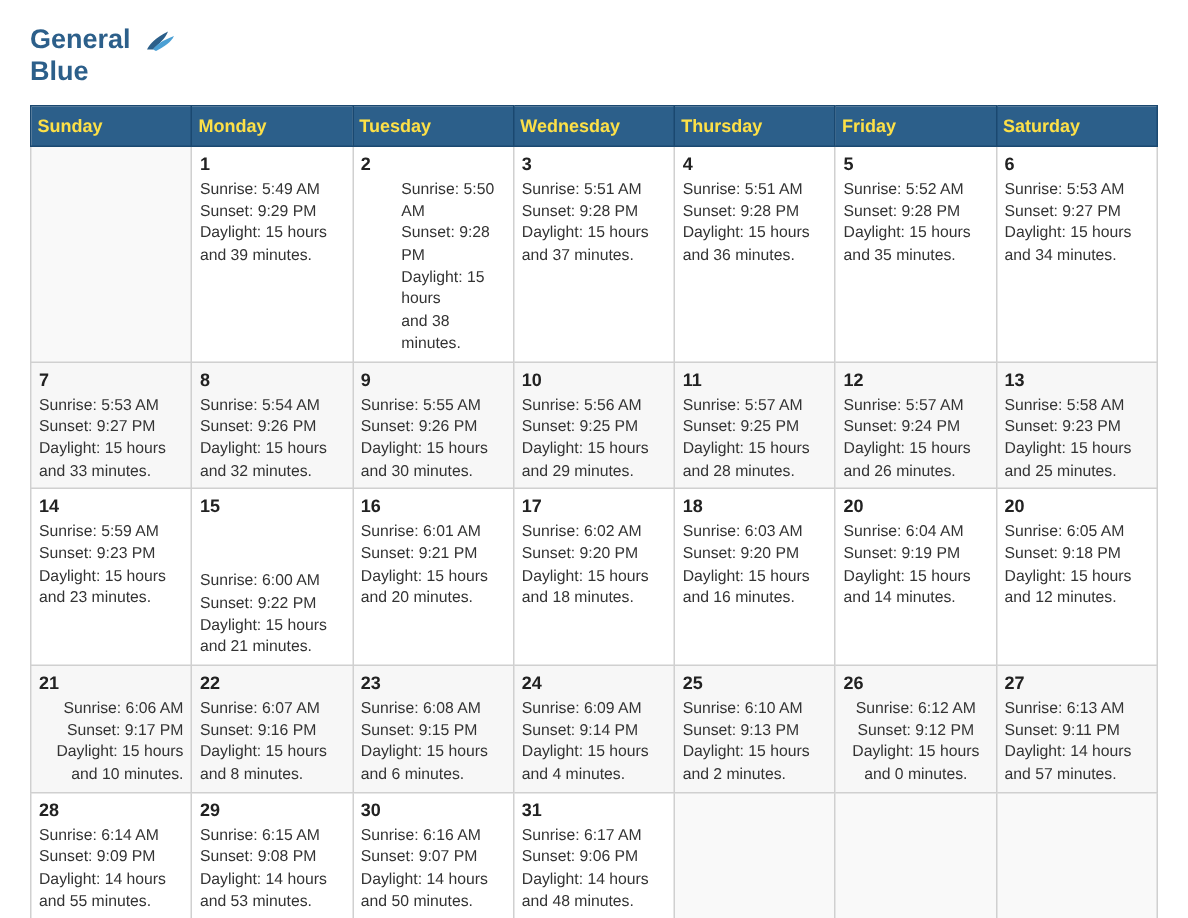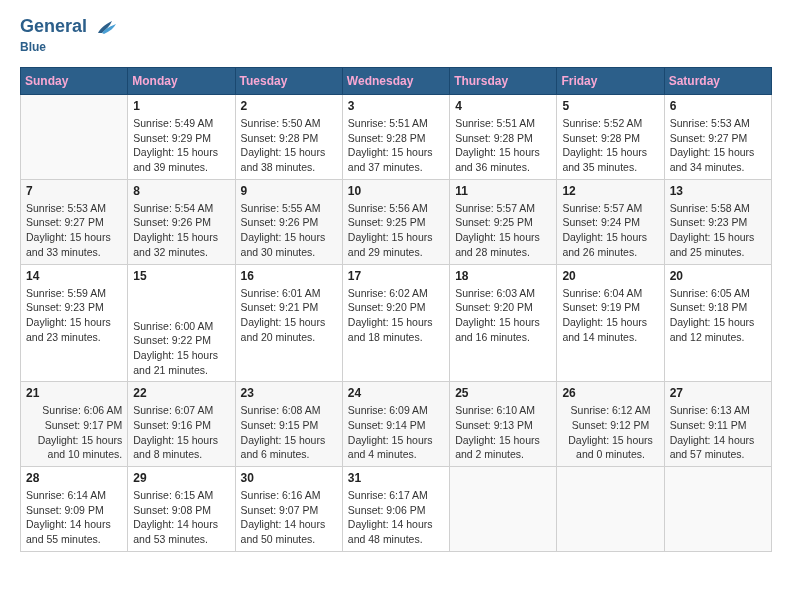--- a/index.html
+++ b/index.html
@@ -24,21 +24,21 @@
     .title-block { text-align: right; }
     .month-title { font-size: 42px; font-weight: bold; color: #1a1a2e; line-height: 1; }
     .subtitle { font-size: 15px; color: #333; margin-top: 4px; }
     table {
       width: 100%;
       border-collapse: collapse;
       font-size: 11px;
     }
     thead th {
       background: #2c5f8a;
-      color: #f9a8d4;
+      color: #fde047;
       padding: 6px 4px;
       font-size: 12px;
       font-weight: bold;
       text-align: left;
       border: 1px solid #1a4870;
     }
     tbody td {
       border: 1px solid #d0d0d0;
       vertical-align: top;
       padding: 4px 5px;
@@ -66,21 +66,21 @@
 
 <div class="header">
   <div class="logo">
     <div>
       <span style="font-size:18px;font-weight:bold;color:#2c5f8a;">General</span>
       <svg width="22" height="18" viewBox="0 0 22 18" style="display:inline-block;vertical-align:middle;margin:0 2px;">
         <path d="M4 14 C6 10, 10 6, 18 2 C16 7, 12 10, 8 14 Z" fill="#2c5f8a"></path>
         <path d="M8 14 C10 11, 14 8, 22 5 C20 9, 16 12, 10 15 Z" fill="#4a9fd4"></path>
       </svg>
       <br>
-      <span style="font-size:12px;font-weight:bold;color:#2c5f8a;">Blue</span>
+      <span style="font-size:18px;font-weight:bold;color:#2c5f8a;">Blue</span>
     </div>
   </div>
   <div class="title-block">
     <div class="month-title"></div>
     <div class="subtitle"></div>
   </div>
 </div>
 
 <table>
   <thead>
@@ -99,21 +99,21 @@
         <td class="empty-cell"></td>
         <td>
           <span class="day-num">1</span>
           <div class="cell-info" style="white-space: pre-line;">Sunrise: 5:49 AM
 Sunset: 9:29 PM
 Daylight: 15 hours
 and 39 minutes.</div>
         </td>
         <td>
           <span class="day-num">2</span>
-          <div class="cell-info" style="white-space: pre-line;">Sunrise: 5:50 AM
+          <div class="cell-info" style="white-space: pre-line; margin-left: 27px;">Sunrise: 5:50 AM
 Sunset: 9:28 PM
 Daylight: 15 hours
 and 38 minutes.</div>
         </td>
         <td>
           <span class="day-num">3</span>
           <div class="cell-info" style="white-space: pre-line;">Sunrise: 5:51 AM
 Sunset: 9:28 PM
 Daylight: 15 hours
 and 37 minutes.</div>

